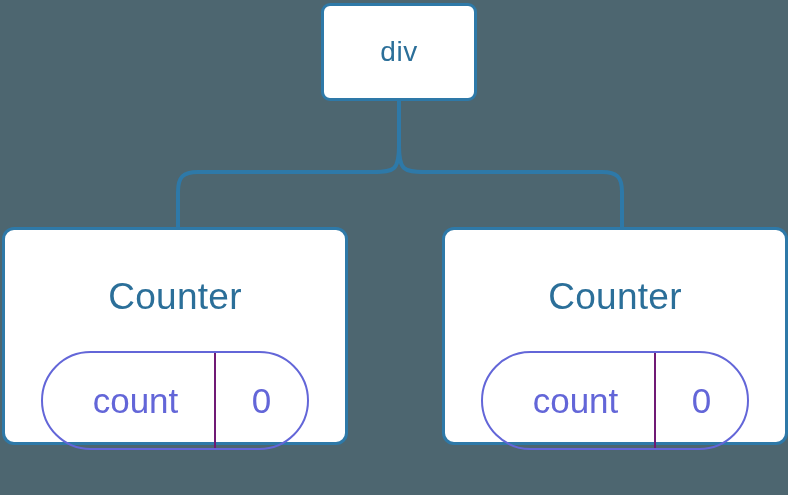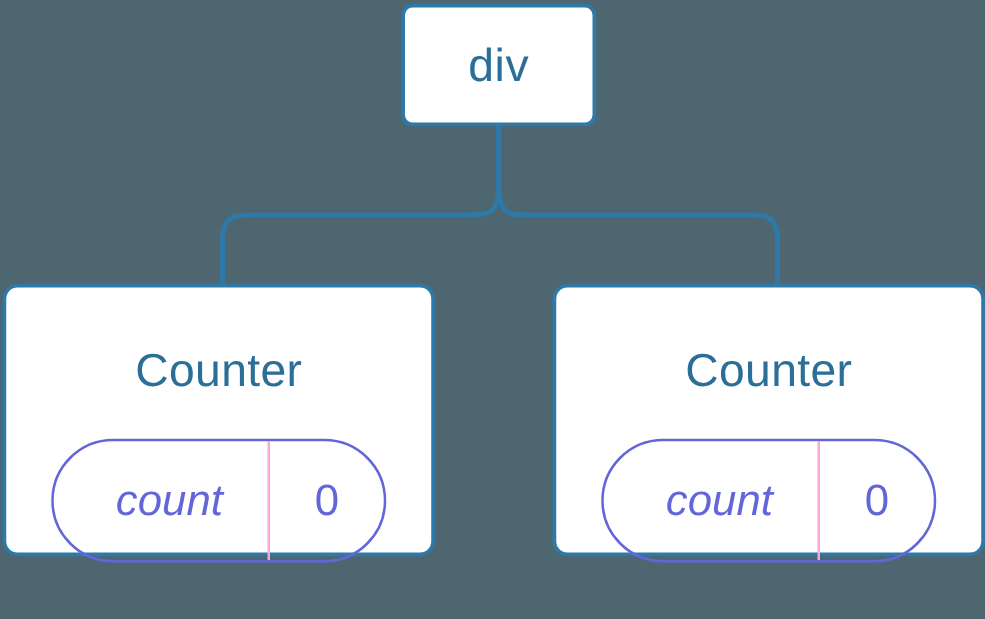--- a/index.html
+++ b/index.html
@@ -38,21 +38,21 @@
     height: 98px;
     box-sizing: border-box;
     background: #ffffff;
     border: 3px solid #2e79a8;
     border-radius: 9px;
     display: flex;
     align-items: center;
     justify-content: center;
   }
   .node-root-label {
-    font-size: 37px;
+    font-size: 28px;
     color: #2b6f99;
     letter-spacing: 0.5px;
     line-height: 1;
   }
 
   
   .node-component {
     position: absolute;
     top: 227px;
     width: 346px;
@@ -90,23 +90,22 @@
     border-radius: 52px;
     display: flex;
     align-items: stretch;
     background: transparent;
   }
   .state-key {
     flex: 0 0 173px;
     display: flex;
     align-items: center;
     justify-content: center;
-    border-right: 2px solid #f9a8d4;
+    border-right: 2px solid #701a75;
     box-sizing: border-box;
-    font-style: italic;
   }
   .state-key-label {
     font-size: 35px;
     color: #6366d8;
     line-height: 1;
     padding-left: 14px;
   }
   .state-value {
     flex: 1 1 auto;
     display: flex;

